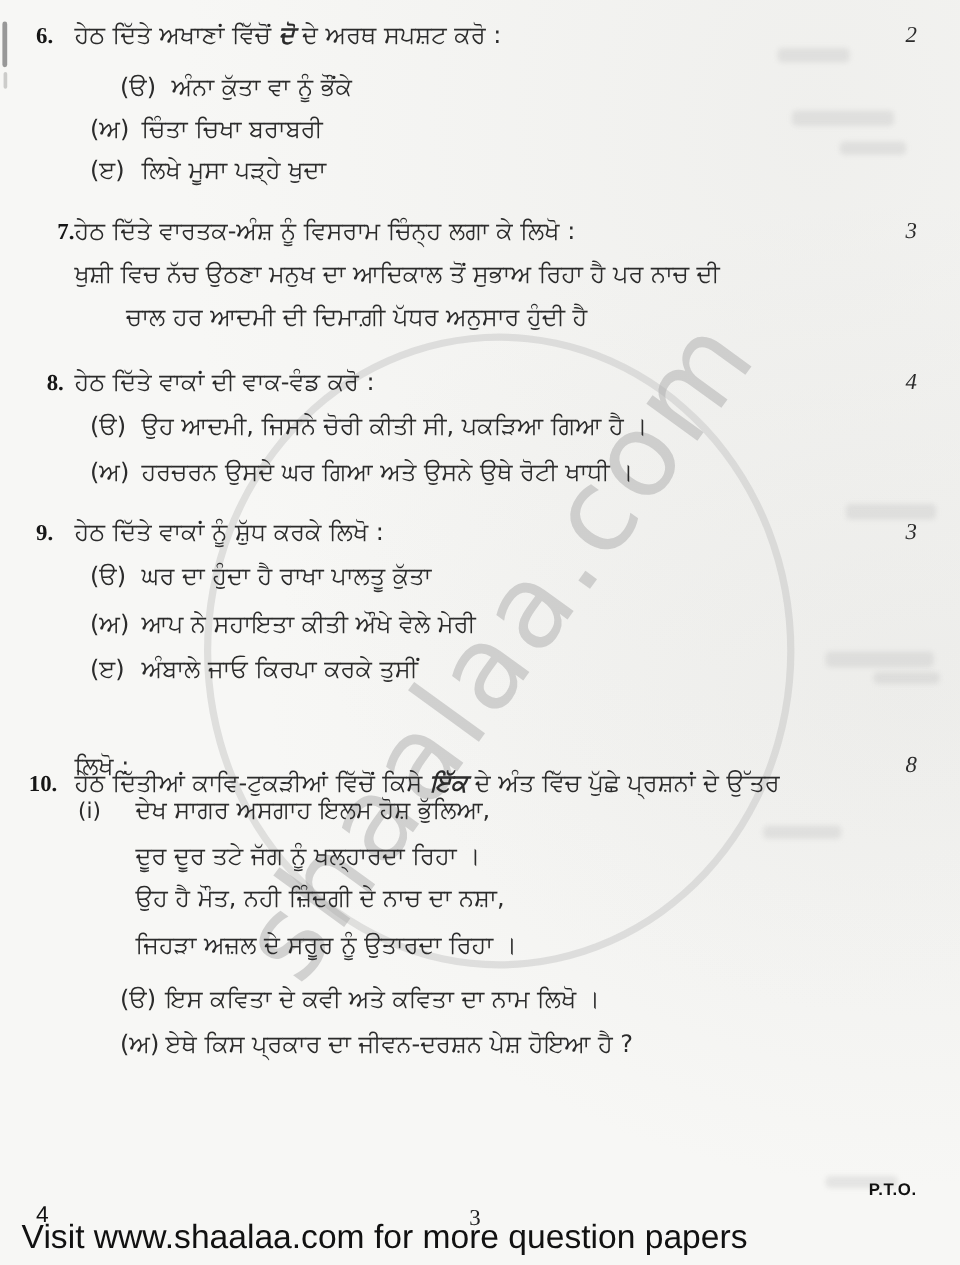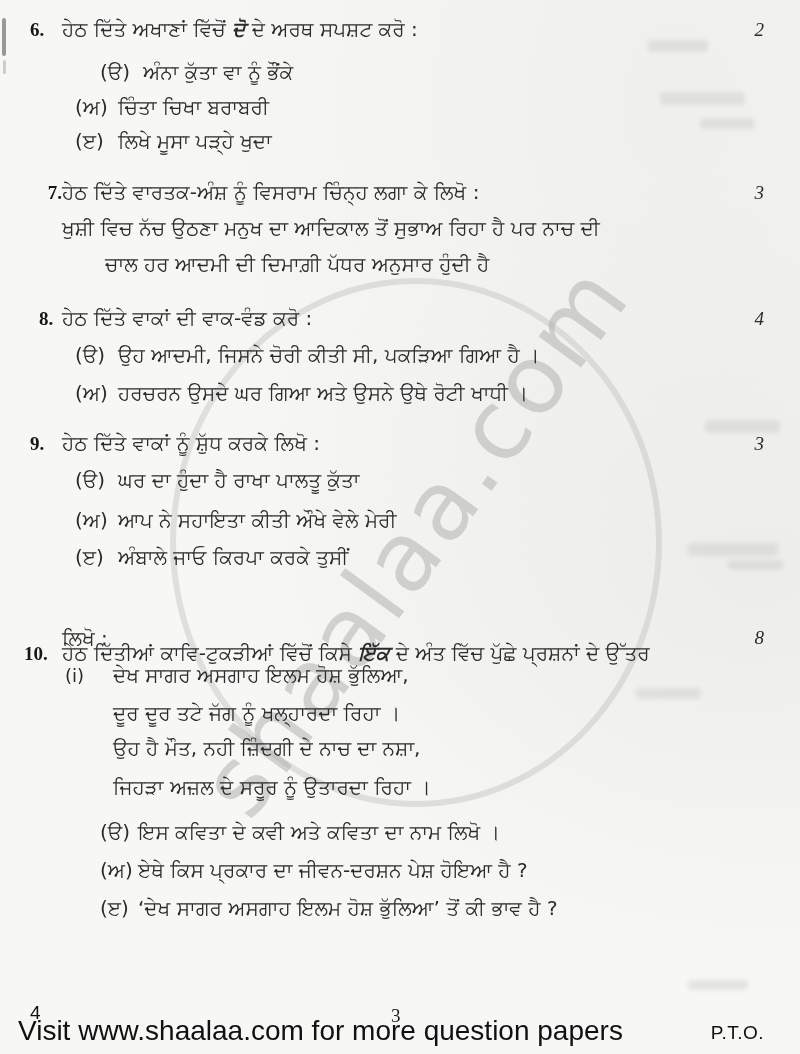--- a/index.html
+++ b/index.html
@@ -113,22 +113,19 @@
   <div class="line gur" style="left:113px;top:699px;">ਦੂਰ ਦੂਰ ਤਟੇ ਜੱਗ ਨੂੰ ਖਲ੍ਹਾਰਦਾ ਰਿਹਾ ।</div>
   <div class="line gur" style="left:113px;top:734px;">ਉਹ ਹੈ ਮੌਤ, ਨਹੀ ਜ਼ਿੰਦਗੀ ਦੇ ਨਾਚ ਦਾ ਨਸ਼ਾ,</div>
   <div class="line gur" style="left:113px;top:773px;text-align:right;">ਜਿਹੜਾ ਅਜ਼ਲ ਦੇ ਸਰੂਰ ਨੂੰ ਉਤਾਰਦਾ ਰਿਹਾ ।</div>
 
   <div class="line gur" style="left:100px;top:818px;">
     <span class="sub-label">(ੳ)</span><span>ਇਸ ਕਵਿਤਾ ਦੇ ਕਵੀ ਅਤੇ ਕਵਿਤਾ ਦਾ ਨਾਮ ਲਿਖੋ ।</span>
   </div>
   <div class="line gur" style="left:100px;top:856px;">
     <span class="sub-label">(ਅ)</span><span>ਏਥੇ ਕਿਸ ਪ੍ਰਕਾਰ ਦਾ ਜੀਵਨ-ਦਰਸ਼ਨ ਪੇਸ਼ ਹੋਇਆ ਹੈ ?</span>
   </div>
-  <div class="line gur" style="left:100px;top:894px;">
-    <span class="sub-label">(ੲ)</span><span>‘ਦੇਖ ਸਾਗਰ ਅਸਗਾਹ ਇਲਮ ਹੋਸ਼ ਭੁੱਲਿਆ’ ਤੋਂ ਕੀ ਭਾਵ ਹੈ ?</span>
-  </div>
 
   <div class="footer-sans" style="left:30px;top:1002px;font-size:19px;">4</div>
   <div class="footer-serif" style="left:391px;top:1005px;font-size:19px;">3</div>
-  <div class="footer-sans" style="right:36px;top:1022px;font-size:19px;font-weight:400;letter-spacing:.5px;">P.T.O.</div>
+  <div class="footer-sans" style="right:36px;top:983px;font-size:14px;font-weight:700;letter-spacing:.5px;">P.T.O.</div>
   <div class="footer-sans" style="left:18px;top:1015px;font-size:28px;">Visit www.shaalaa.com for more question papers</div>
 
 </div>
 
 </body></html>

